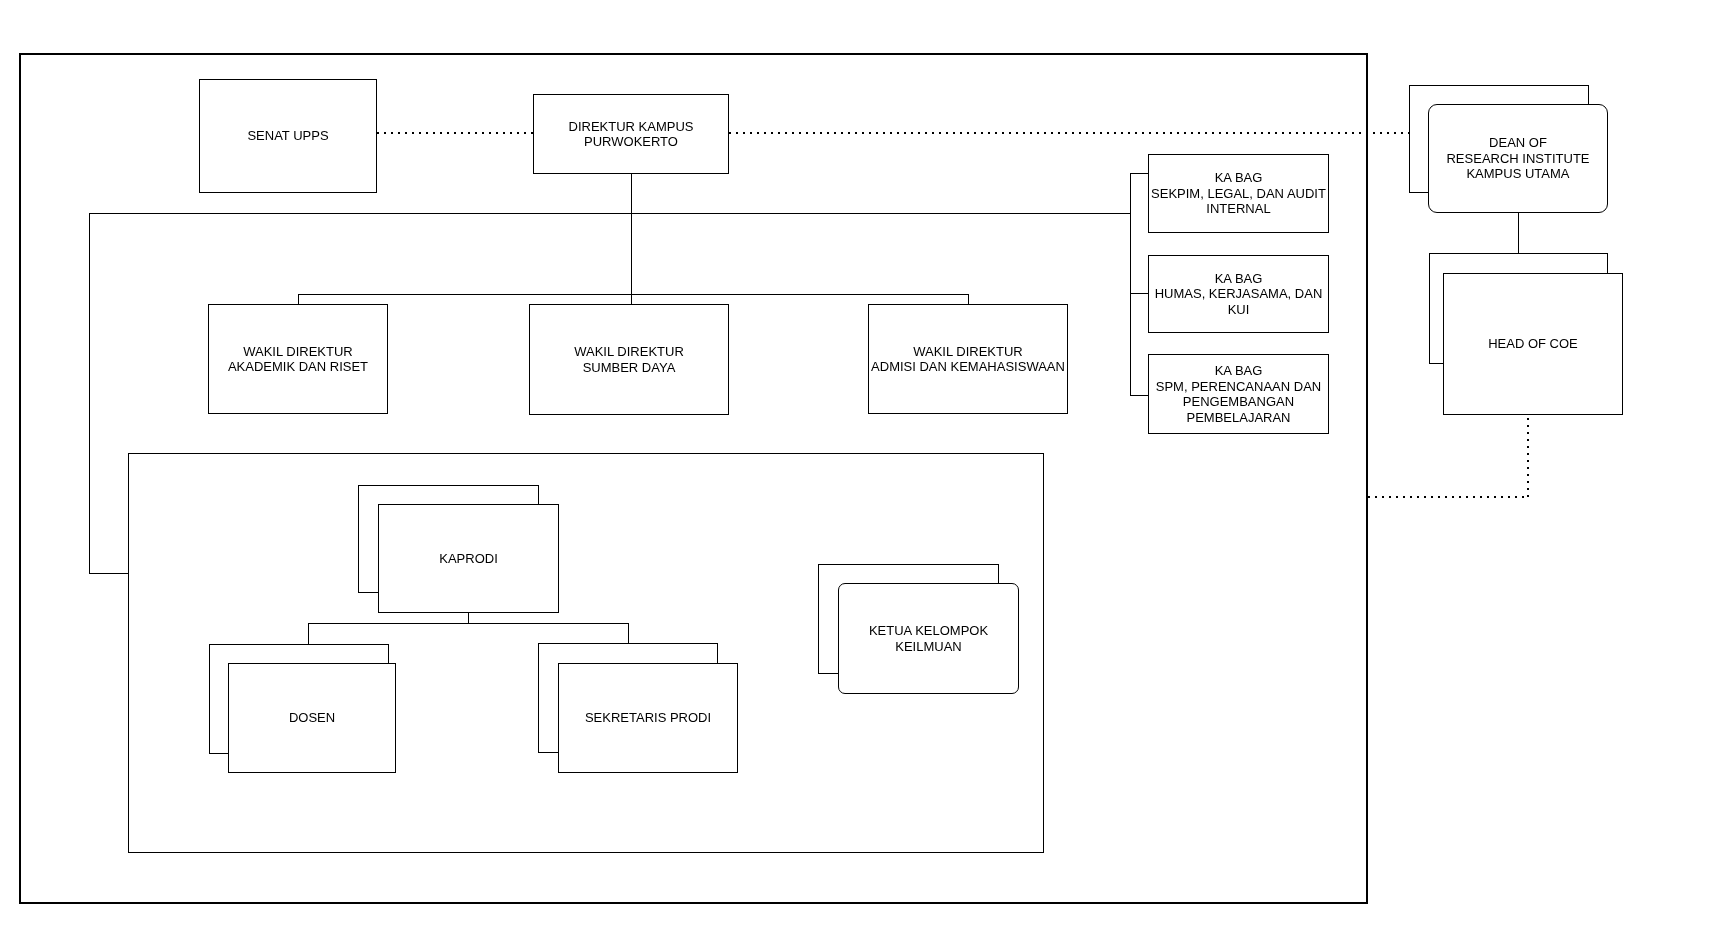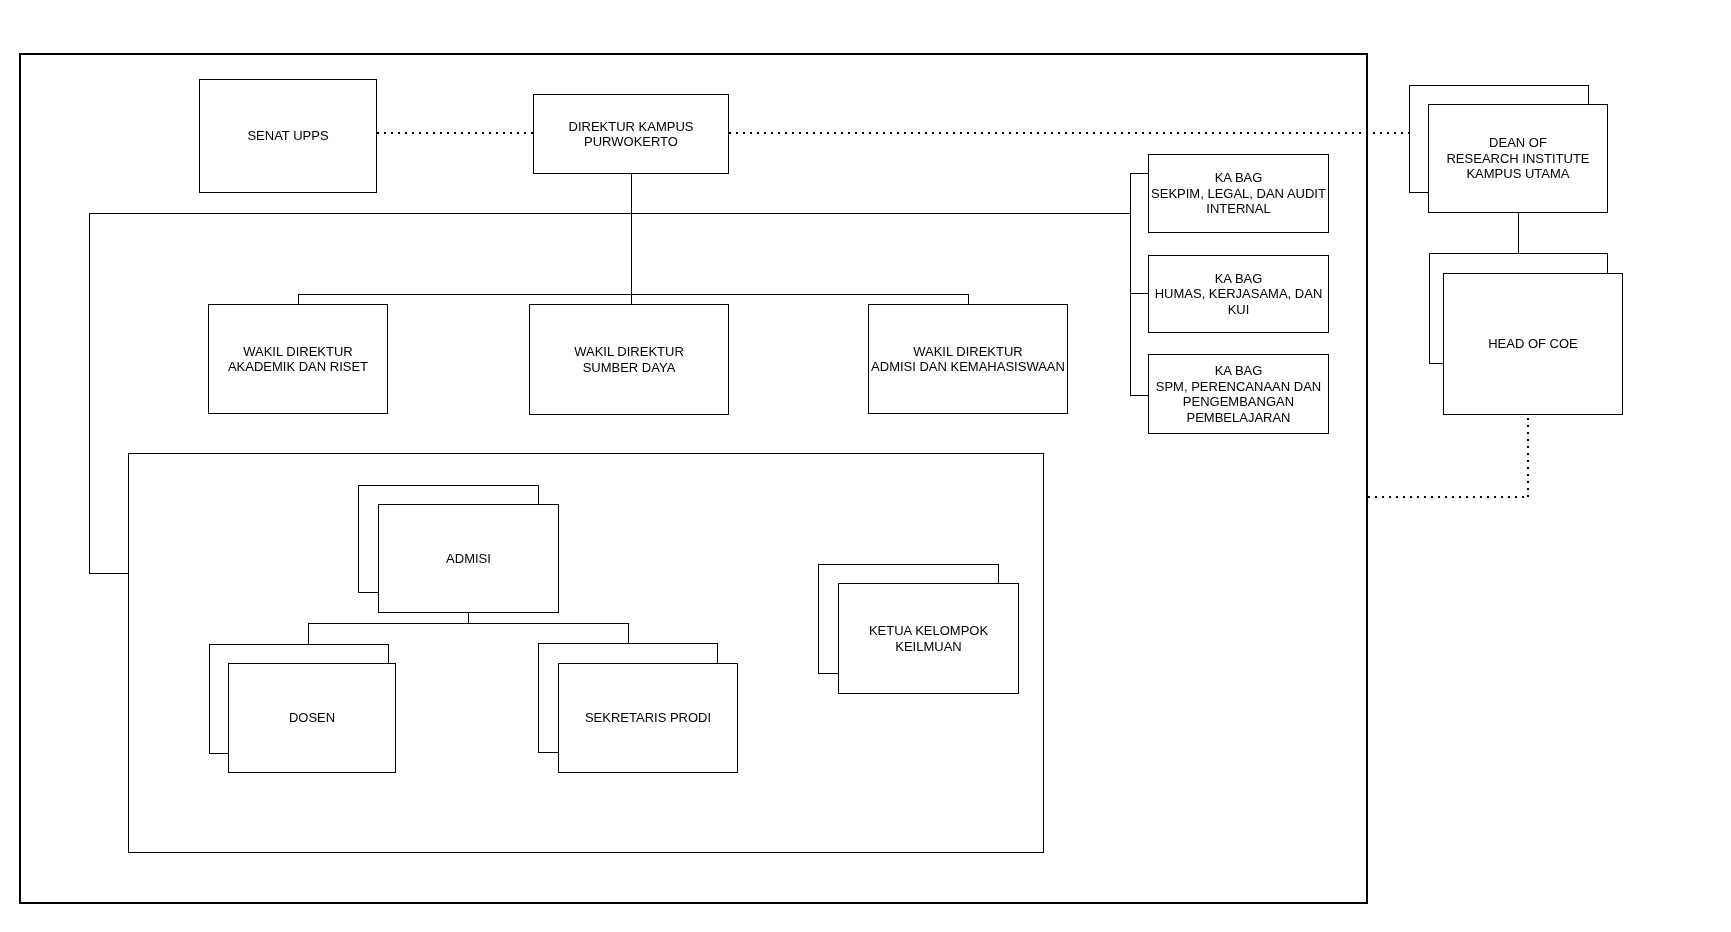--- a/index.html
+++ b/index.html
@@ -100,33 +100,33 @@
   <div class="node" style="left:1148px; top:255px; width:181px; height:78px;">KA BAG
 HUMAS, KERJASAMA, DAN
 KUI</div>
 
   <div class="node" style="left:1148px; top:354px; width:181px; height:80px;">KA BAG
 SPM, PERENCANAAN DAN
 PENGEMBANGAN
 PEMBELAJARAN</div>
 
   <div class="node shadow" style="left:1409px; top:85px; width:180px; height:108px;"></div>
-  <div class="node" style="left:1428px; top:104px; width:180px; height:109px;">DEAN OF
+  <div class="node" style="left:1428px; top:104px; width:180px; height:109px;border-radius:9px;">DEAN OF
 RESEARCH INSTITUTE
 KAMPUS UTAMA</div>
 
   <div class="node shadow" style="left:1429px; top:253px; width:179px; height:111px;"></div>
   <div class="node" style="left:1443px; top:273px; width:180px; height:142px;">HEAD OF COE</div>
 
   <div class="node shadow" style="left:358px; top:485px; width:181px; height:108px;"></div>
-  <div class="node" style="left:378px; top:504px; width:181px; height:109px;">ADMISI</div>
+  <div class="node" style="left:378px; top:504px; width:181px; height:109px;">KAPRODI</div>
 
   <div class="node shadow" style="left:209px; top:644px; width:180px; height:110px;"></div>
   <div class="node" style="left:228px; top:663px; width:168px; height:110px;">DOSEN</div>
 
   <div class="node shadow" style="left:538px; top:643px; width:180px; height:110px;"></div>
   <div class="node" style="left:558px; top:663px; width:180px; height:110px;">SEKRETARIS PRODI</div>
 
   <div class="node shadow" style="left:818px; top:564px; width:181px; height:110px;"></div>
-  <div class="node" style="left:838px; top:583px; width:181px; height:111px;">KETUA KELOMPOK
+  <div class="node" style="left:838px; top:583px; width:181px; height:111px;border-radius:7px;">KETUA KELOMPOK
 KEILMUAN</div>
 
 </div>
 
 </body></html>

